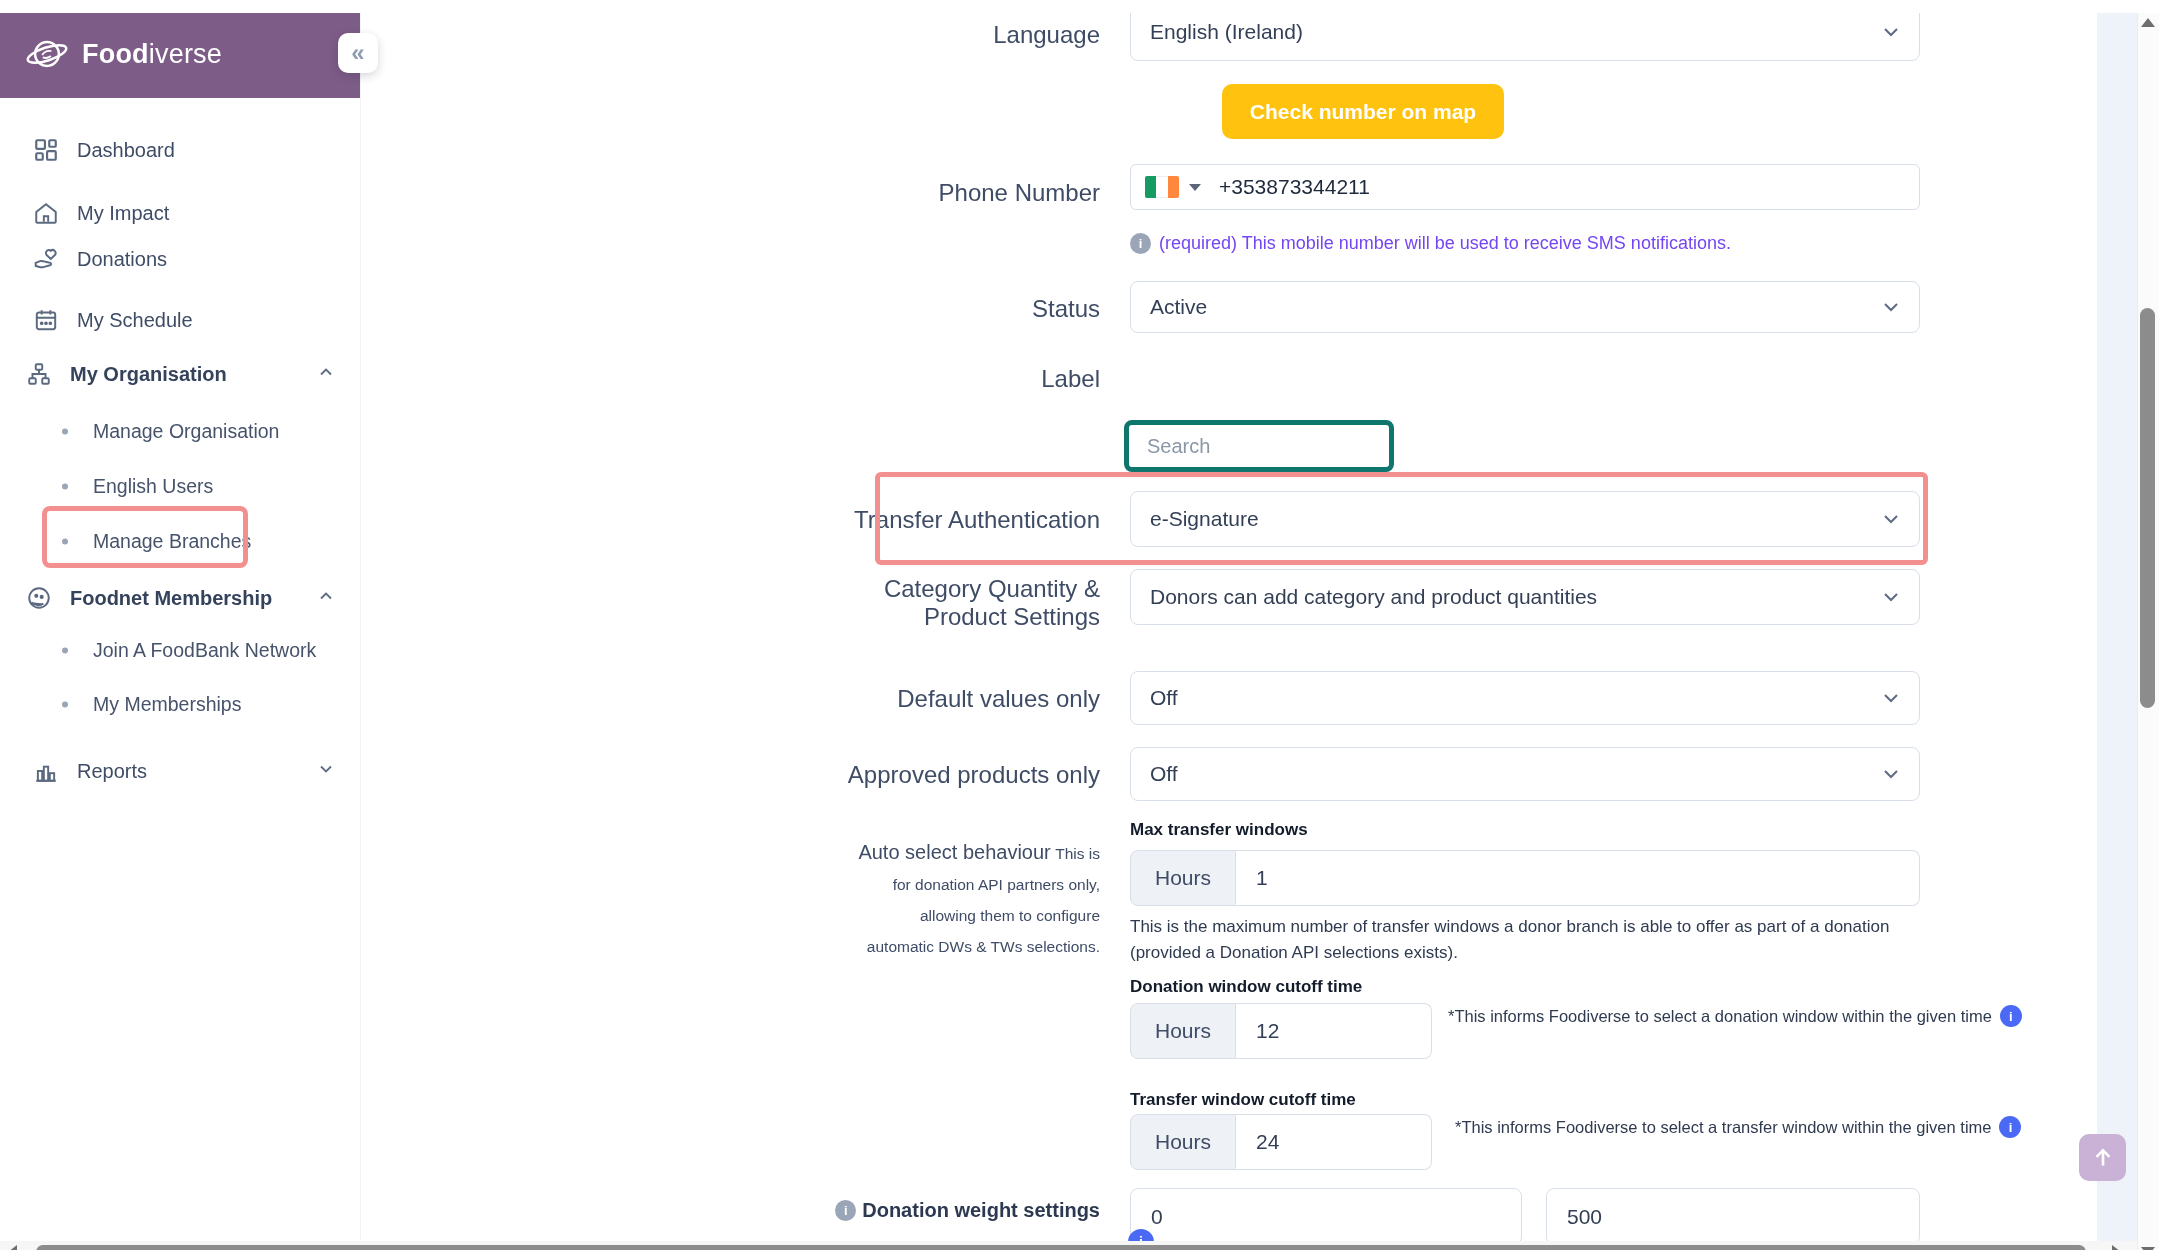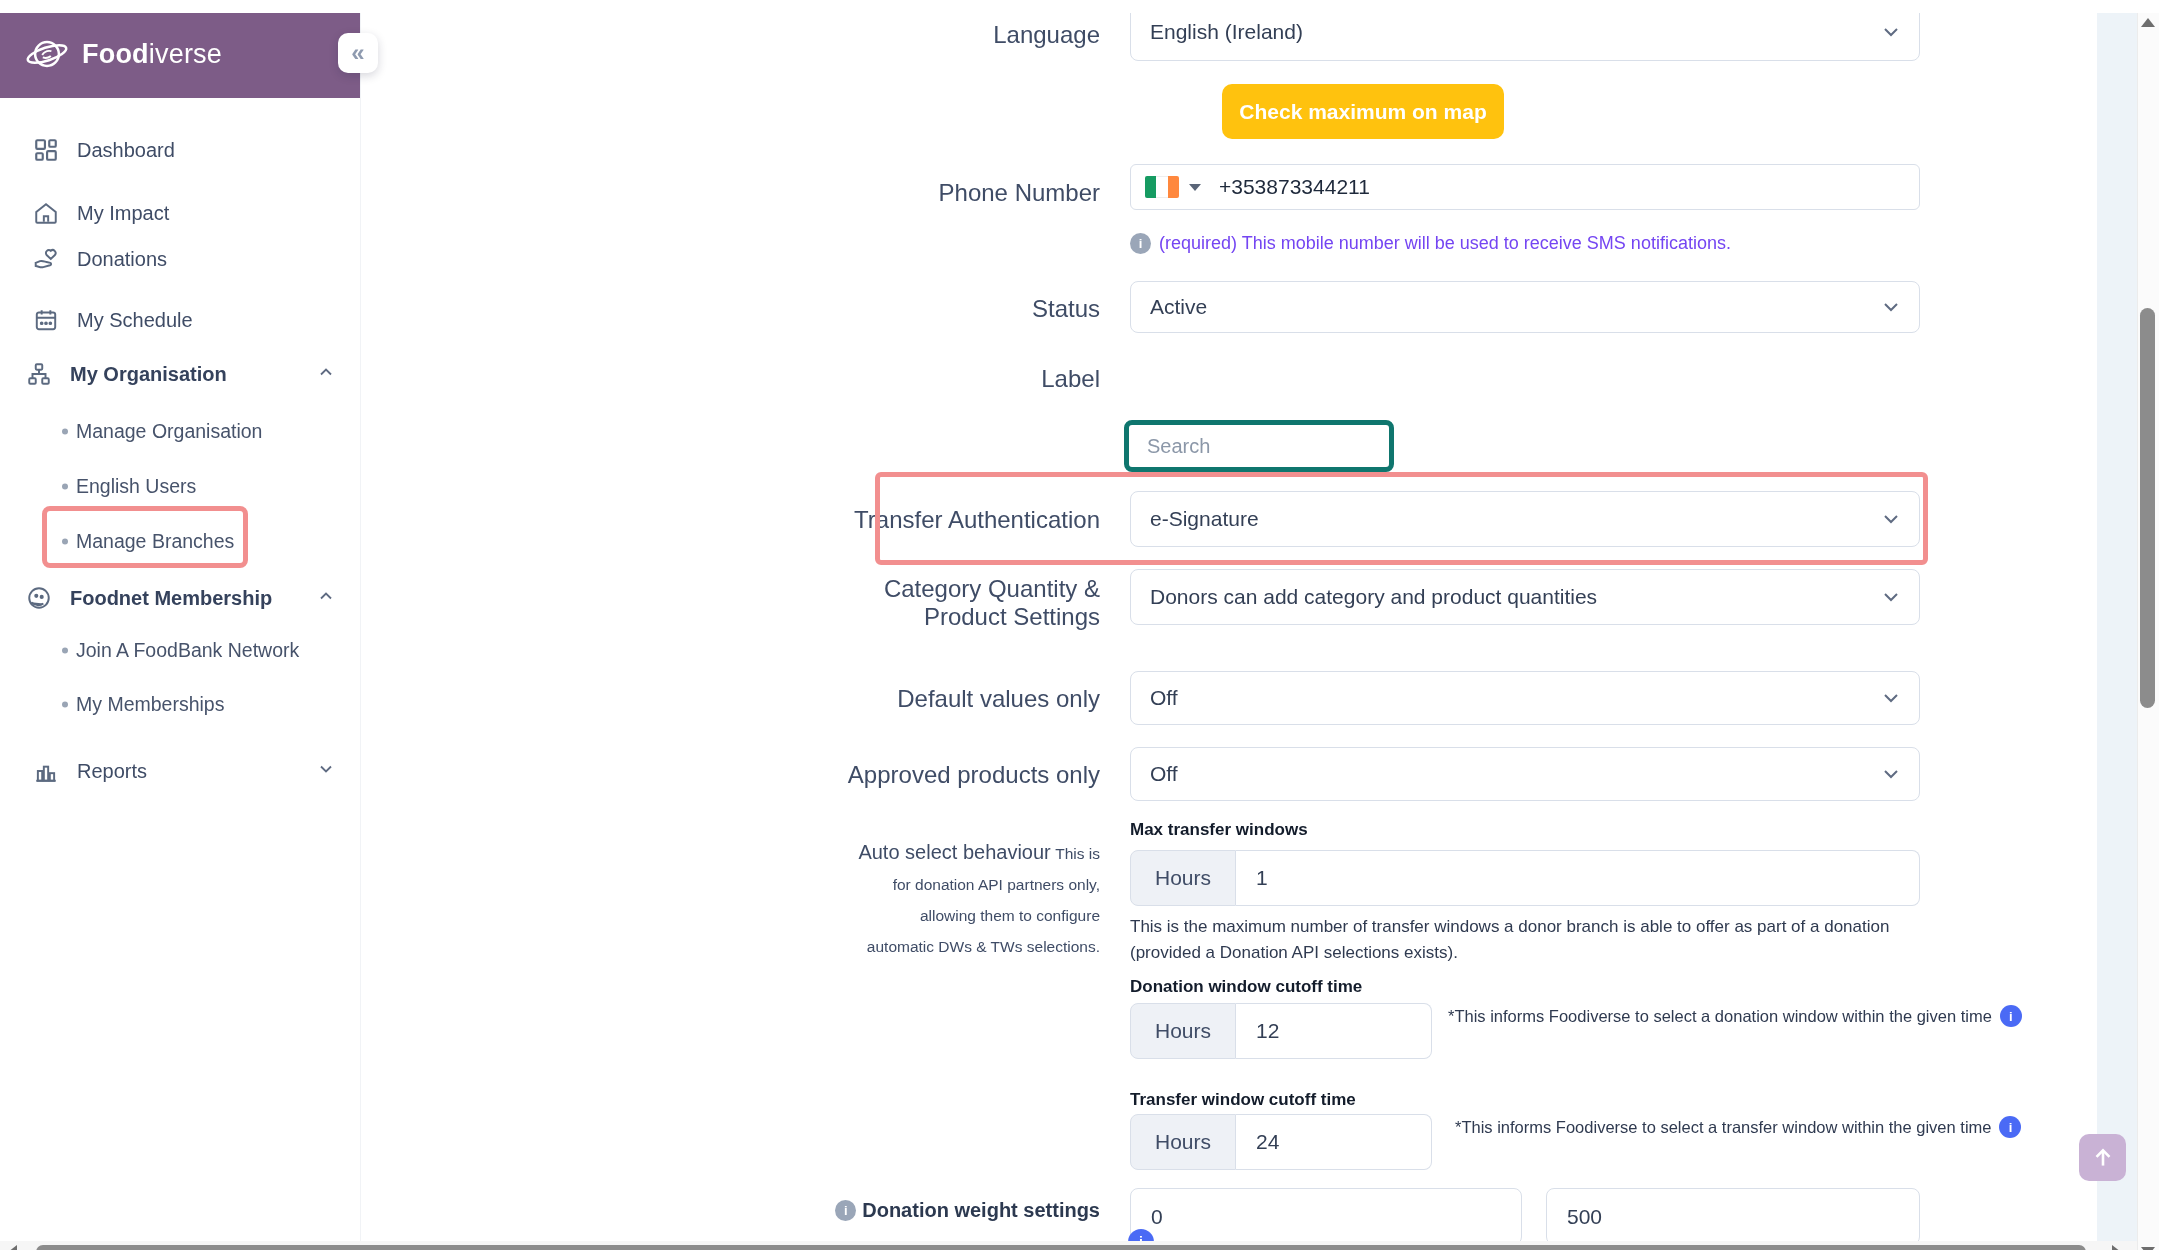--- a/index.html
+++ b/index.html
@@ -12,21 +12,21 @@
   .side-header{position:absolute;left:0;top:0;width:360px;height:85px;background:#7d5c87;}
   .brand{position:absolute;left:24px;top:18px;display:flex;align-items:center;gap:12px;color:#fff;}
   .brand-text{font-size:27px;letter-spacing:.2px;}
   .brand-text b{font-weight:700;}
   .collapse-btn{position:absolute;left:338px;top:20px;width:40px;height:40px;background:#fff;border-radius:10px;
                 box-shadow:0 3px 10px rgba(30,30,60,.18);display:flex;align-items:center;justify-content:center;
                 color:#8f9bb0;font-size:24px;font-weight:700;z-index:6;cursor:pointer;}
   .sitem{position:absolute;left:0;width:360px;display:flex;align-items:center;gap:18px;padding-left:33px;
          box-sizing:border-box;font-size:20px;color:#3f4c66;transform:translateY(-50%);cursor:pointer;}
   .sitem.strong{font-weight:700;color:#35425c;padding-left:26px;}
-  .subitem{position:absolute;left:0;width:360px;display:flex;align-items:center;gap:8px;padding-left:62px;
+  .subitem{position:absolute;left:0;width:360px;display:flex;align-items:center;gap:25px;padding-left:62px;
            box-sizing:border-box;font-size:19.5px;color:#47536b;transform:translateY(-50%);cursor:pointer;}
   .bullet{width:6px;height:6px;border-radius:50%;background:#9aa5b5;flex:0 0 auto;}
   .chev-side{position:absolute;left:316px;transform:translateY(-50%);}
   .hl-box{position:absolute;left:42px;top:493px;width:206px;height:62px;border:5px solid #f28f8f;border-radius:8px;
           box-sizing:border-box;z-index:3;pointer-events:none;}
   .sicon{flex:0 0 auto;display:flex;}
 
   
   .lbl{position:absolute;right:1059px;text-align:right;font-size:24px;color:#3f4c66;}
   .select{position:absolute;left:1130px;width:790px;height:54px;background:#fff;border:1px solid #d9dfe9;
@@ -240,21 +240,21 @@
   <div class="lbl" style="top:8px">Language</div>
   <div class="select" style="top:-10px;height:58px">
     <span>English (Ireland)</span>
     <span class="chev">
       <svg width="24" height="24" viewBox="0 0 24 24" fill="none" stroke="#5f6b82" stroke-width="2">
           <polyline points="6 9 12 15 18 9"></polyline>
         </svg>
     </span>
   </div>
 
-  <button class="btn-yellow">Check maximum on map</button>
+  <button class="btn-yellow">Check number on map</button>
 
   <div class="lbl" style="top:166px">Phone Number</div>
   <div class="phone-input">
     <span class="flag">
         <div class="fl-g"></div>
         <div class="fl-w"></div>
         <div class="fl-o"></div>
       </span>
     <span class="caret-down"></span>
     <span>+353873344211</span>

